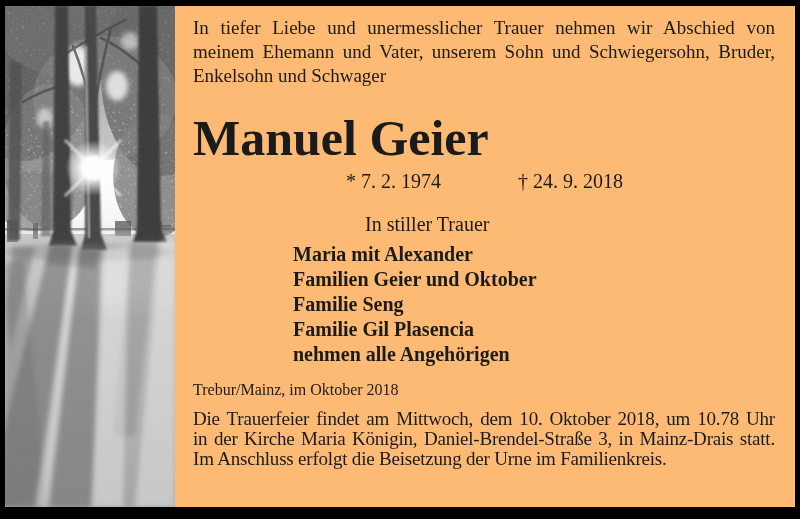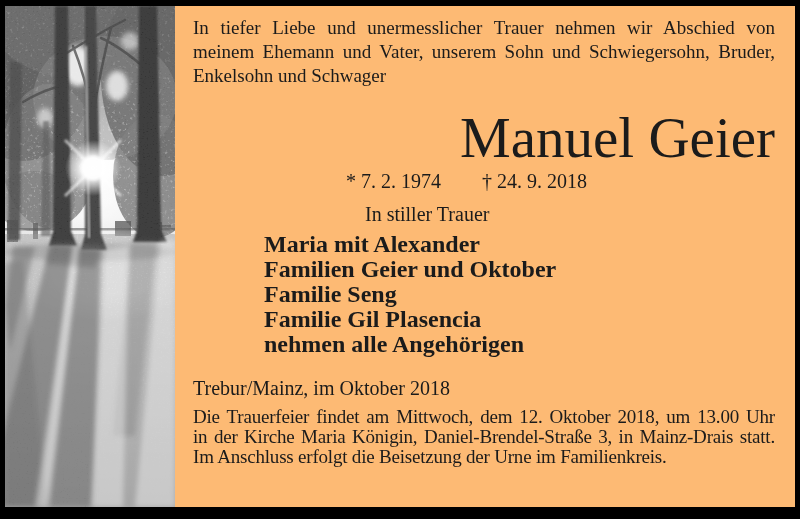--- a/index.html
+++ b/index.html
@@ -35,52 +35,52 @@
     position: absolute;
     left: 193px; top: 16px;
     width: 582px;
   }
 
   .intro { font-size: 19px; line-height: 24px; }
   .line-j { text-align: justify; text-align-last: justify; -moz-text-align-last: justify; }
 
   .name {
     margin-top: 26px;
-    font-size: 57px;
+    font-size: 50px;
     line-height: 48px;
-    font-weight: normal;
-    text-align: right;
+    font-weight: bold;
+    text-align: left;
     white-space: nowrap;
   }
 
   .dates {
     margin-top: 8px;
     font-size: 20px;
     line-height: 22px;
     padding-left: 153px;
     white-space: nowrap;
   }
-  .dates .birth { display: inline-block; margin-right: 41px; text-align: right; }
+  .dates .birth { display: inline-block; margin-right: 77px; text-align: right; }
 
   .trauer-heading {
-    margin-top: 10px;
+    margin-top: 20px;
     margin-left: 172px;
     font-size: 20px;
     line-height: 24px;
   }
   .mourners {
     margin-top: 6px;
-    margin-left: 71px;
-    font-size: 24px;
+    margin-left: 100px;
+    font-size: 20px;
     line-height: 25px;
     font-weight: bold;
   }
   .place-date {
-    margin-top: 20px;
-    font-size: 20px;
+    margin-top: 12px;
+    font-size: 16px;
     line-height: 22px;
   }
   .funeral {
     margin-top: 8px;
     font-size: 19px;
     line-height: 20px;
     letter-spacing: -0.2px;
   }
 </style>
 </head>
@@ -221,21 +221,21 @@
       <div>Maria mit Alexander</div>
       <div>Familien Geier und Oktober</div>
       <div>Familie Seng</div>
       <div>Familie Gil Plasencia</div>
       <div>nehmen alle Angehörigen</div>
     </div>
 
     <div class="place-date">Trebur/Mainz, im Oktober 2018</div>
 
     <div class="funeral">
-      <div class="line-j">Die Trauerfeier findet am Mittwoch, dem 12. Oktober 2018, um 13.00 Uhr</div>
+      <div class="line-j">Die Trauerfeier findet am Mittwoch, dem 10. Oktober 2018, um 10.78 Uhr</div>
       <div class="line-j">in der Kirche Maria Königin, Daniel-Brendel-Straße 3, in Mainz-Drais statt.</div>
       <div>Im Anschluss erfolgt die Beisetzung der Urne im Familienkreis.</div>
     </div>
 
   </div>
 
   <div class="frame-top"></div>
   <div class="frame-left"></div>
   <div class="frame-right"></div>
   <div class="frame-bottom"></div>

